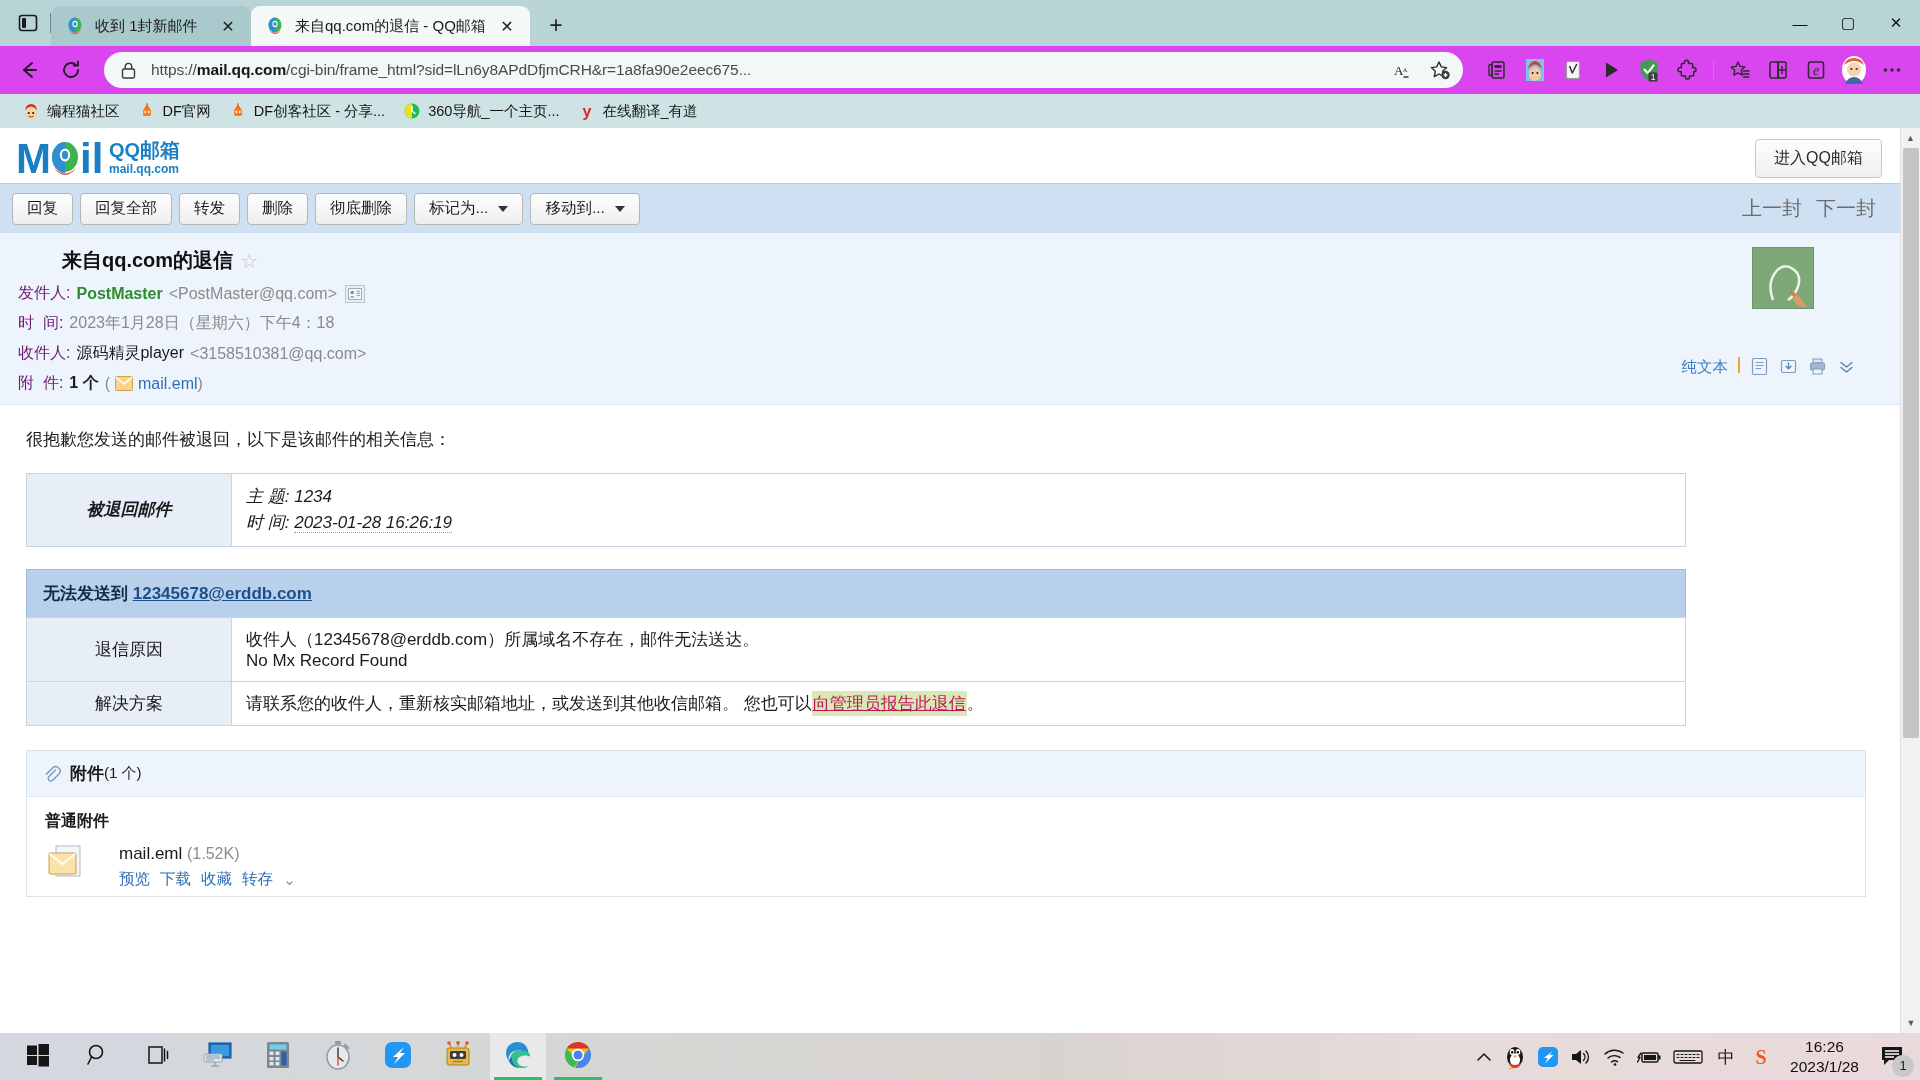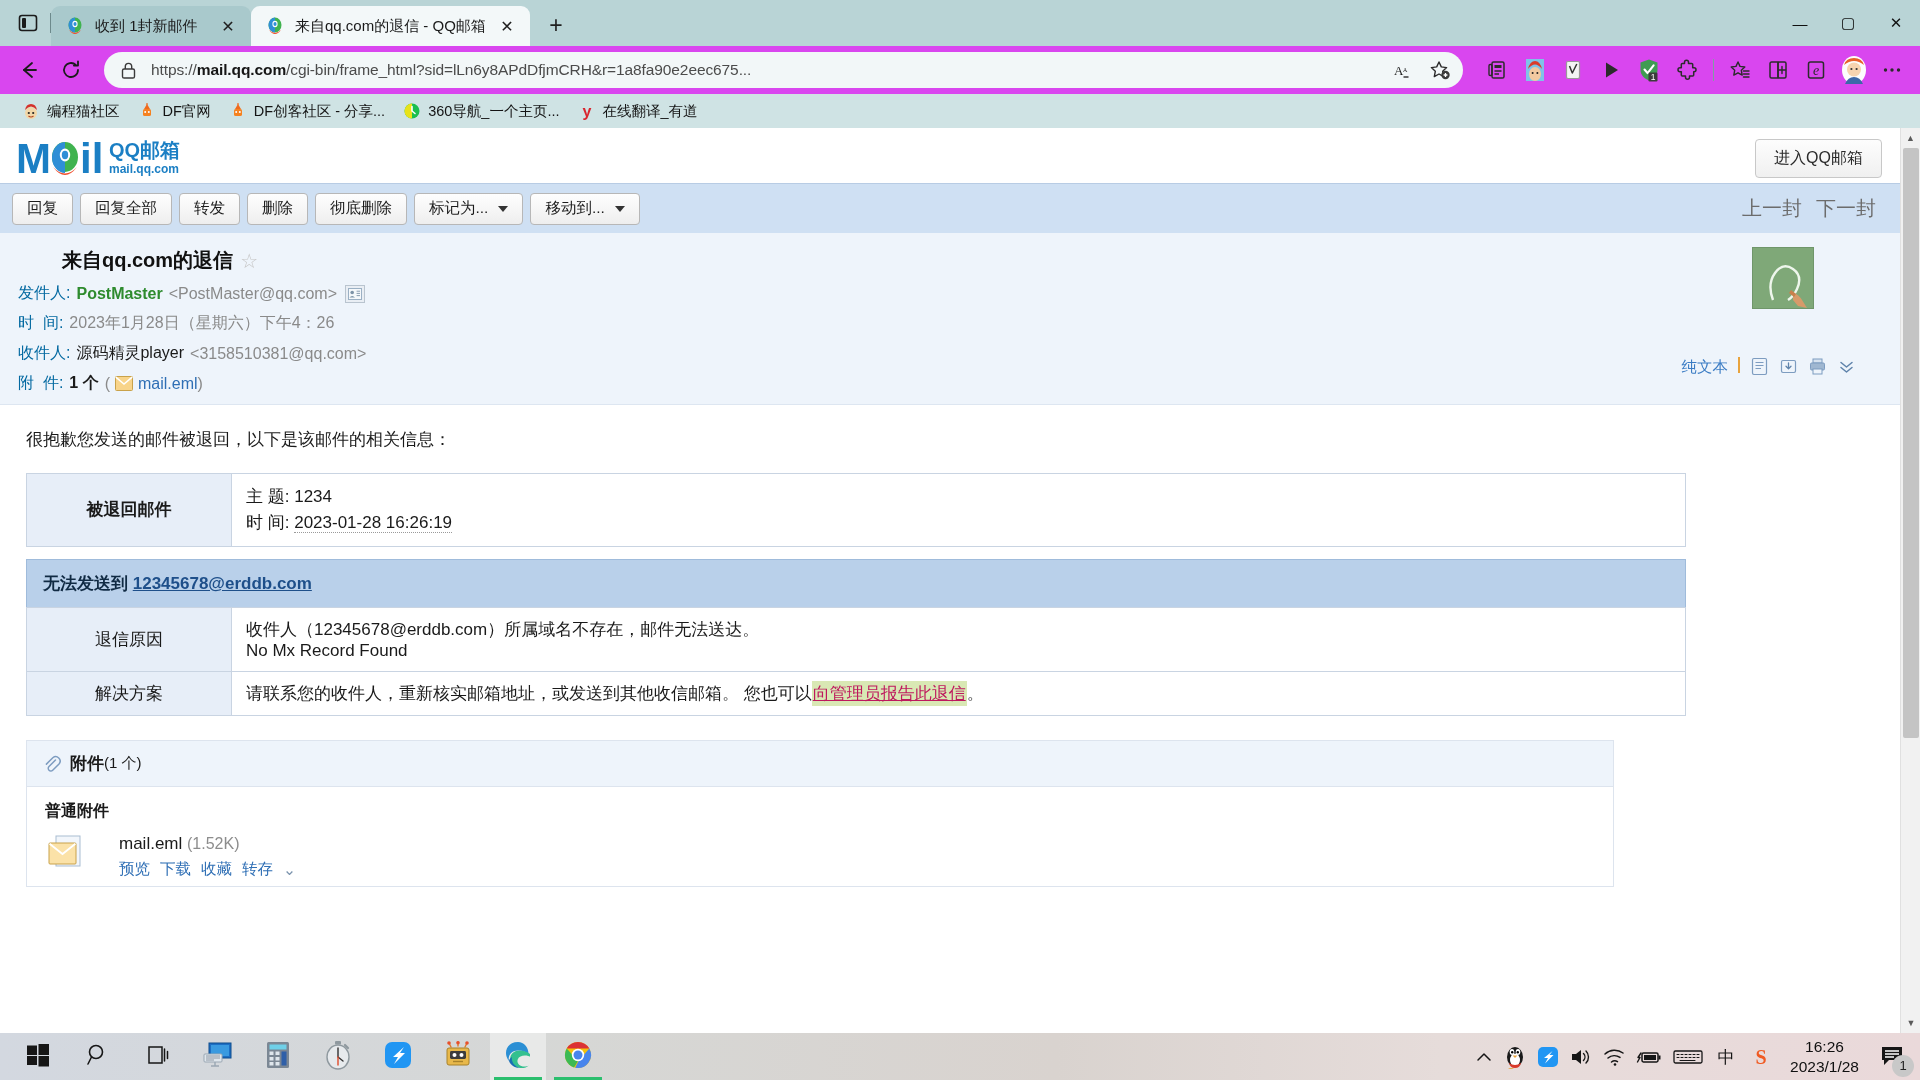--- a/index.html
+++ b/index.html
@@ -142,21 +142,21 @@
   .mt-nav { display:flex; gap:14px; font-size:20px; color:#6c6c6c; padding-right:12px; }
   .mt-nav span { cursor:pointer; }
 
   .mail-head {
     background:#eef4fb; padding: 14px 18px 10px 18px; position:relative;
     border-bottom:1px solid #dde6f1;
   }
   .mail-subject { font-size:20px; font-weight:bold; color:#111; display:flex; align-items:center;margin-left:44px;}
   .mail-subject .star { color:#c6c6c6; font-size:20px; margin-left:7px; }
   .mh-row { font-size:16px; color:#8a8a8a; margin-top:9px; display:flex; align-items:center;}
-  .mh-label { color:#0369a1; margin-right:6px; white-space:pre; }
+  .mh-label { color:#701a75; margin-right:6px; white-space:pre; }
   .mh-name-green { color:#2e8b2e; font-weight:bold; }
   .mh-grey { color:#8a8a8a; }
   .mh-black { color:#1a1a1a; }
   .mh-link { color:#2f6fb5; }
   .mh-card-icon {
     width:20px;height:18px;margin-left:8px;border:1px solid #b9c4cf;background:#e9eef4;
     display:inline-flex;align-items:center;justify-content:center;
   }
   .avatar-box {
     position:absolute; right:86px; top:14px; width:62px;height:62px;
@@ -166,22 +166,22 @@
     position:absolute; right:44px; bottom:24px;
     display:flex; gap:10px; font-size:15.5px;
   }
   .mail-head-actions .txtlink { color:#3b7cc4; cursor:pointer; }
   .mail-head-actions .vbar { width:2px;height:16px;background:#e8a33d; }
 
   .mail-body { padding: 22px 26px 0 26px; font-size:17px; color:#1a1a1a; }
   .body-line { margin-bottom:20px; line-height:1.5; }
 
   table.info {
-    border-collapse:collapse; width:1660px; margin-bottom:12px;
-    border:1px solid #c9d4e2; table-layout:fixed;
+    border-collapse:collapse; width:1660px; margin-bottom:22px;
+    border:1px solid #c9d4e2; table-layout:fixed;font-style:italic;
   }
   table.info td { border:1px solid #c9d4e2; padding:10px 14px; font-size:17px; vertical-align:middle;}
   td.info-key {
     width:205px; background:#e7eef8; text-align:center;
     font-weight:bold; color:#1a1a1a;
   }
   td.info-key.normal { font-weight:normal; }
   .kv { line-height:1.55; }
   .kv .k { color:#1a1a1a; }
   .kv .dotted { border-bottom:1px dotted #9a9a9a; }
@@ -191,21 +191,21 @@
     width:1660px; padding:12px 16px; font-size:17px; font-weight:bold; color:#102a43;
   }
   .bounce-title-row a { color:#1e4f8a; text-decoration:underline; }
   table.bounce { border-collapse:collapse; width:1660px; border:1px solid #c9d4e2; table-layout:fixed; margin-bottom:22px;}
   table.bounce td { border:1px solid #c9d4e2; padding:10px 14px; font-size:17px; vertical-align:middle; }
   .hl-link {
     background:#d9e8b4; color:#be185d; text-decoration:underline; padding:3px 1px;
   }
   .plain-link { color:#2f6fb5; text-decoration:underline; }
 
-  .attach-section { margin-top:24px; width:1588px; border:1px solid #dde4ee; background:#fff; }
+  .attach-section { margin-top:24px; width:1840px; border:1px solid #dde4ee; background:#fff; }
   .attach-head {
     background:#eef4fb; padding:11px 16px; font-size:17px; color:#1a1a1a;
     display:flex; align-items:center; font-weight:bold;
     border-bottom:1px solid #dde4ee;
   }
   .attach-head .cnt { font-weight:normal; font-size:15px; }
   .attach-body { padding:14px 18px 6px 18px; }
   .attach-group-title { font-size:16px; font-weight:bold; color:#1a1a1a; margin-bottom:12px; }
   .attach-item { display:flex; align-items:flex-start; gap:28px; }
   .attach-thumb { width:46px;height:40px; flex:0 0 46px; }
@@ -555,21 +555,21 @@
                 <rect x="0.5" y="0.5" width="13" height="11" fill="#f5f8fb" stroke="#9bb0c4"></rect>
                 <circle cx="4.2" cy="4.5" r="1.8" fill="#7d93a8"></circle>
                 <path d="M1.4 9.5 q2.8 -3 5.6 0Z" fill="#7d93a8"></path>
                 <path d="M8.6 3.2 H12 M8.6 5.4 H12 M8.6 7.6 H12" stroke="#7d93a8" stroke-width="0.9"></path>
               </svg>
           </span>
         </div>
 
         <div class="mh-row">
           <span class="mh-label">时  间:</span>
-          <span class="mh-grey">2023年1月28日（星期六）下午4：26</span>
+          <span class="mh-grey">2023年1月28日（星期六）下午4：18</span>
         </div>
 
         <div class="mh-row">
           <span class="mh-label">收件人:</span>
           <span class="mh-black">源码精灵player</span>
           <span class="mh-grey" style="margin-left:6px">&lt;3158510381@qq.com&gt;</span>
         </div>
 
         <div class="mh-row">
           <span class="mh-label">附  件:</span>

